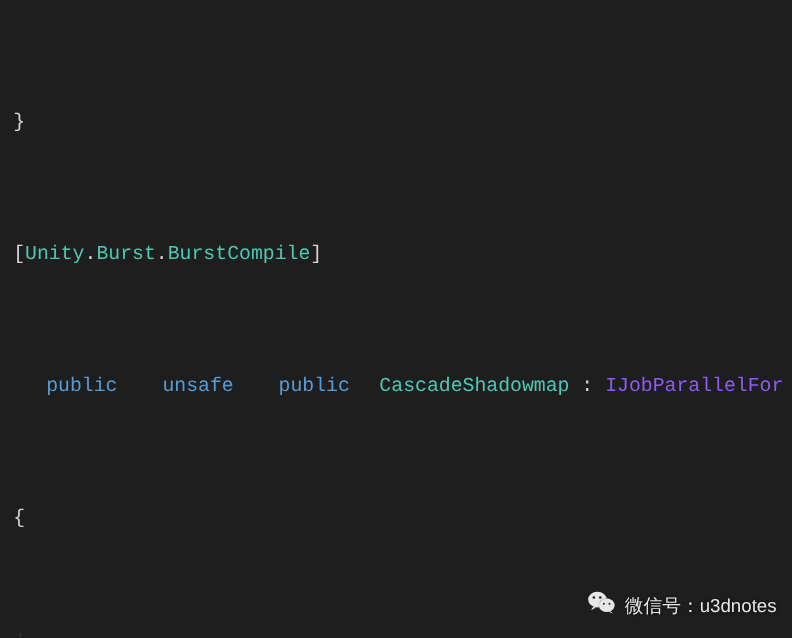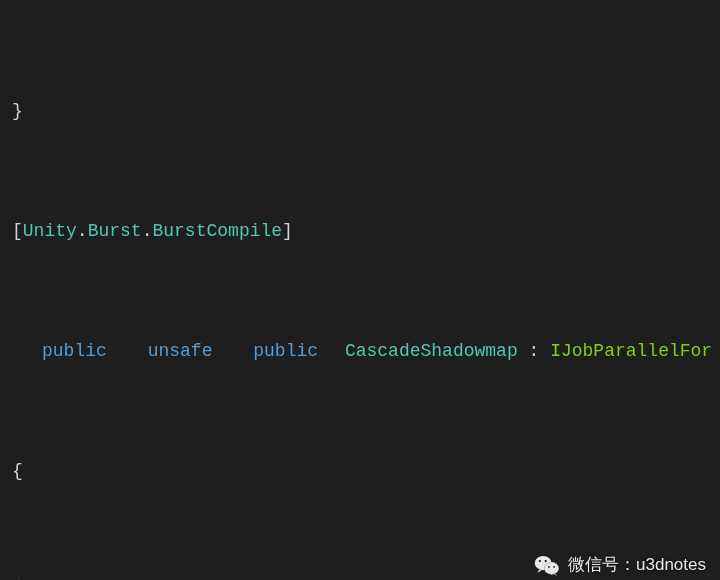--- a/index.html
+++ b/index.html
@@ -31,30 +31,30 @@
     bottom: 0;
     width: 0;
     border-left: 1px dashed #3a3a3a;
   }
   .ig1 { left: 6px; }
   .code-text { position: relative; z-index: 1; }
 
   .tok-kw    { color: #569cd6; margin-left: 30px; }  
   .tok-attr  { color: #4ec9b0; }  
   .tok-type  { color: #4ec9b0; margin-left: 16px; }  
-  .tok-iface { color: #84cc16; }  
+  .tok-iface { color: #8b5cf6; }  
   .tok-punc  { color: #d4d4d4; }  
   .tok-brace { color: #d4d4d4; }
 
   .watermark {
     position: absolute;
     right: 14px;
-    bottom: 0;
+    bottom: 14px;
     display: flex;
-    align-items: center;
+    align-items: flex-start;
     gap: 8px;
     color: #e7e7e7;
     font-family: "Microsoft YaHei", Arial, sans-serif;
     font-size: 17px;
     z-index: 5;
     text-shadow: 0 0 3px rgba(0,0,0,0.7);
   }
   .wechat-icon {
     width: 26px;
     height: 22px;

